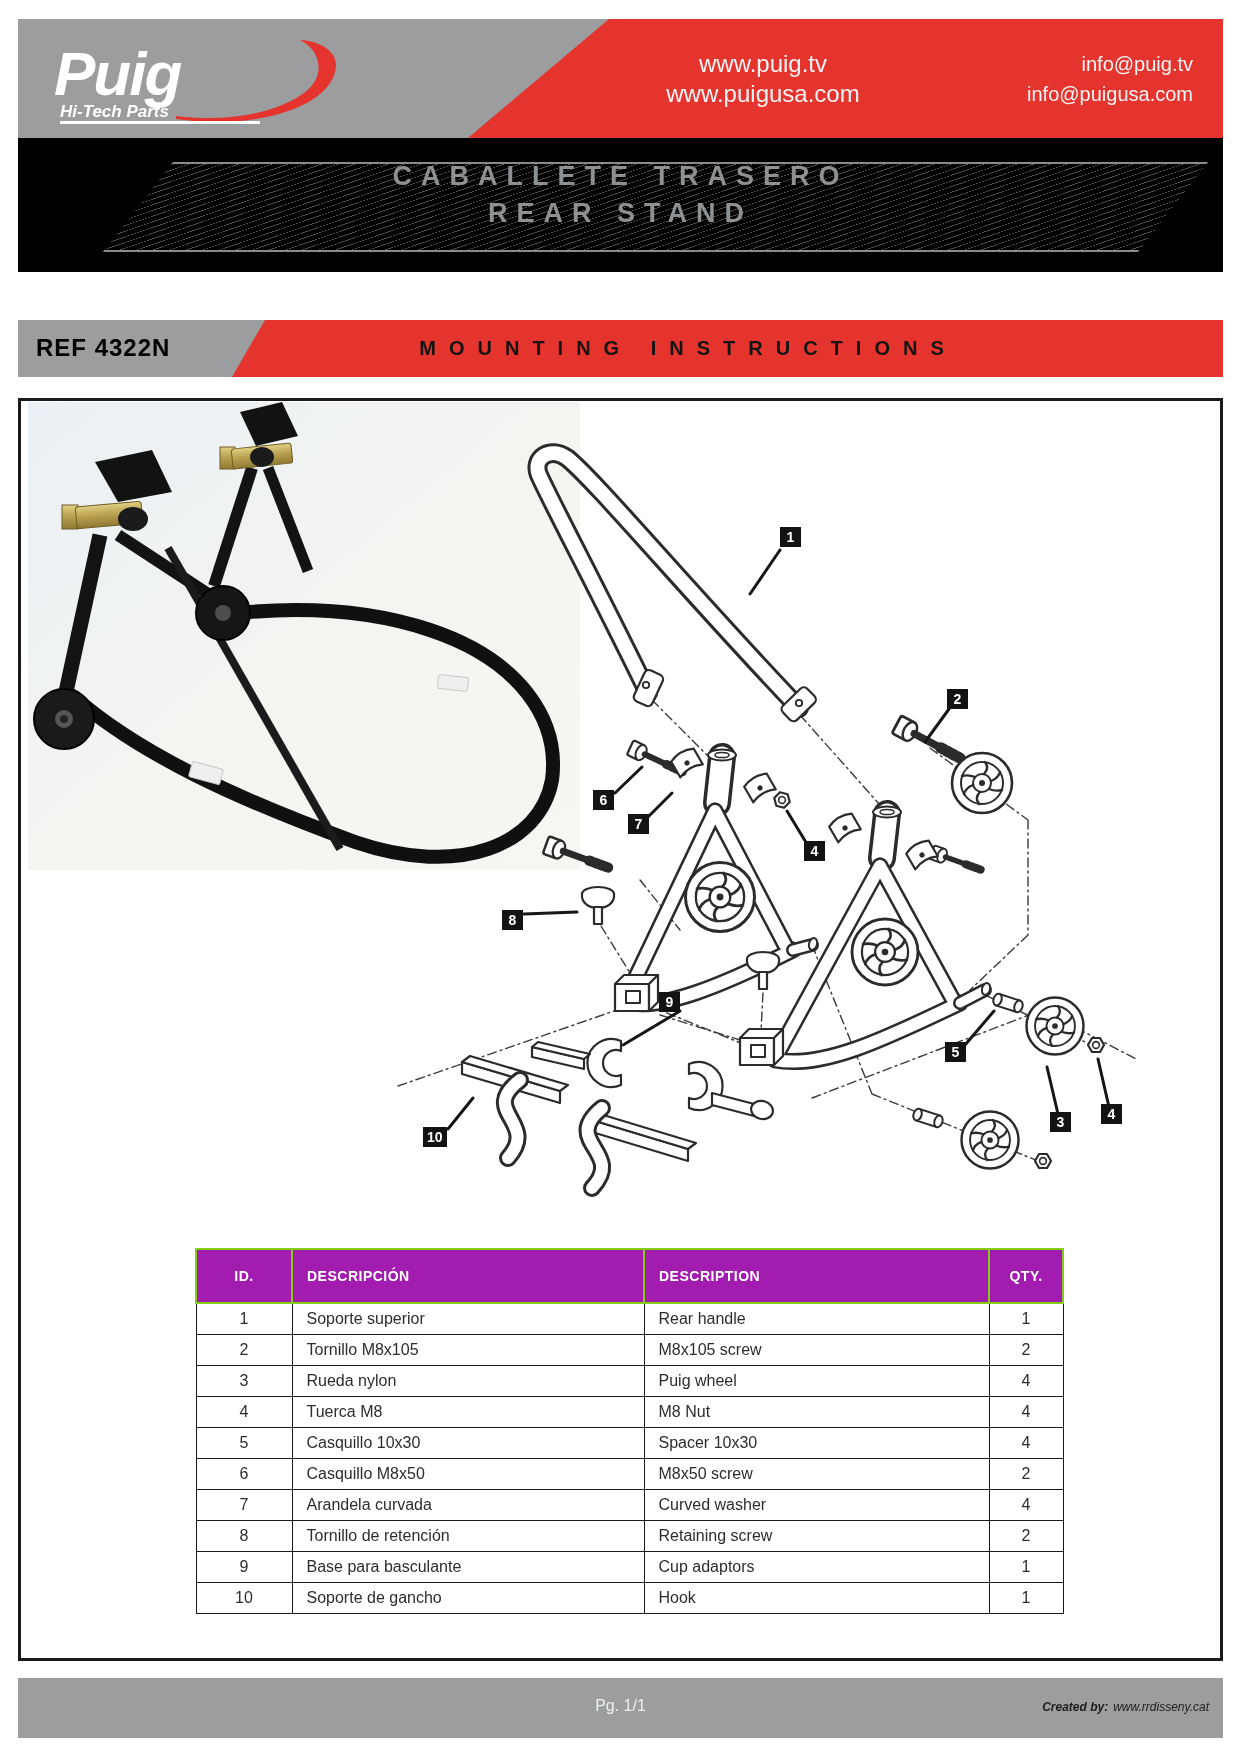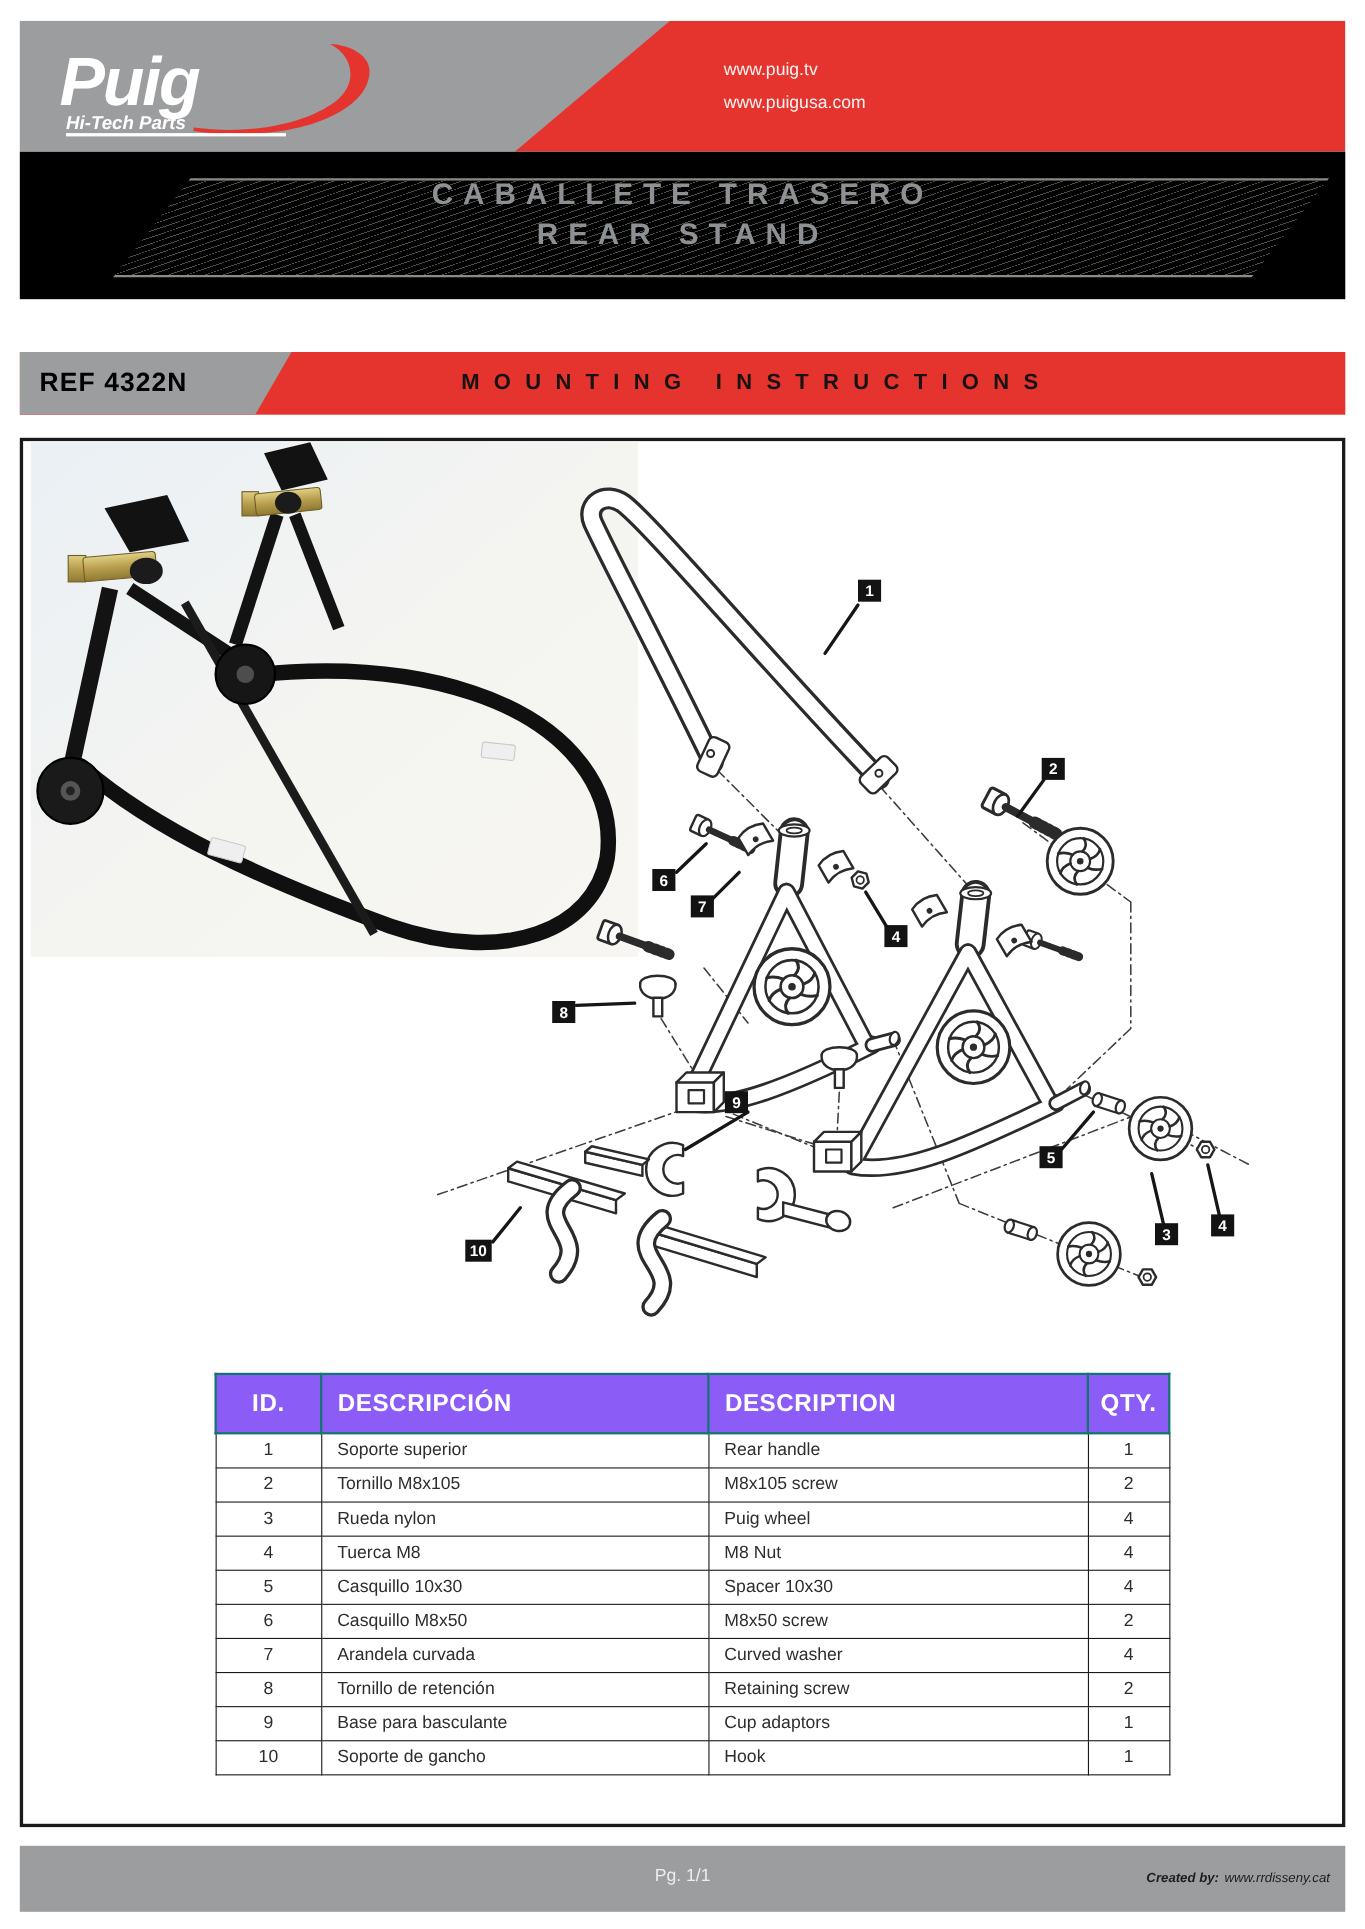--- a/index.html
+++ b/index.html
@@ -4,22 +4,22 @@
 <style>
   html,body{margin:0;padding:0;background:#fff;}
   .page{position:relative;width:1241px;height:1754px;background:#fff;overflow:hidden;
         font-family:"Liberation Sans", sans-serif;}
 
   
   .hdr{position:absolute;left:18px;top:19px;width:1205px;height:119px;background:#9b9d9e;}
   .hdr-red{position:absolute;left:0;top:0;width:100%;height:100%;background:#e5332d;
            clip-path:polygon(591px 0,100% 0,100% 100%,450px 100%);}
   .logo{position:absolute;left:30px;top:12px;width:330px;height:100px;}
-  .hdr-sites{position:absolute;left:640px;top:30px;width:210px;
-             color:rgba(255,255,255,.95);font-size:16px;line-height:30px;}
+  .hdr-sites{position:absolute;left:640px;top:30px;width:210px;text-align:center;
+             color:rgba(255,255,255,.95);font-size:24px;line-height:30px;}
   .hdr-mails{position:absolute;right:30px;top:30px;width:280px;text-align:right;
              color:rgba(255,255,255,.95);font-size:20px;line-height:30px;}
 
   
   .banner{position:absolute;left:18px;top:138px;width:1205px;height:134px;background:#000000;overflow:hidden;}
   .hatch{position:absolute;left:120px;top:24px;width:1035px;height:86px;transform:skewX(-38deg);
          background:repeating-linear-gradient(155deg, rgba(150,148,138,.5) 0 1px, transparent 1px 7px);
          border-top:2px solid #8b8b84;border-bottom:2px solid #8b8b84;}
   .banner-text{position:absolute;left:0;top:20px;width:100%;text-align:center;color:#8e9193;
          font-weight:bold;font-size:27px;letter-spacing:9px;line-height:37px;}
@@ -36,22 +36,22 @@
   .contentbox{position:absolute;left:18px;top:398px;width:1199px;height:1257px;border:3px solid #1a1a1a;background:#fff;}
   .art{position:absolute;left:21px;top:401px;width:1199px;height:1254px;}
 
   
   .plabel{position:absolute;min-width:13px;height:17px;padding:2px 4px 1px 4px;background:#131313;color:#fff;
           font-weight:bold;font-size:14px;text-align:center;line-height:17px;}
 
   
   .ptable{position:absolute;left:195px;top:1248px;border-collapse:collapse;table-layout:fixed;
           font-size:16px;color:#2d2d2d;}
-  .ptable th{background:#8b5cf6;color:#fff;font-weight:bold;font-size:22px;letter-spacing:.5px;
-             height:50px;border:2px solid #0f766e;}
+  .ptable th{background:#a21caf;color:#fff;font-weight:bold;font-size:14px;letter-spacing:.5px;
+             height:50px;border:2px solid #84cc16;}
   .ptable td{height:30px;border:1.5px solid #1a1a1a;padding:0;}
   .ptable .c-id{width:92px;text-align:center;}
   .ptable .c-es{width:335px;text-align:left;padding-left:14px;}
   .ptable .c-en{width:328px;text-align:left;padding-left:14px;}
   .ptable .c-qty{width:70px;text-align:center;}
 
   
   .footer{position:absolute;left:18px;top:1678px;width:1205px;height:60px;background:#9b9d9e;}
   .pg{position:absolute;left:0;top:19px;width:100%;text-align:center;color:#eceff0;font-size:16px;}
   .credit{position:absolute;right:14px;top:22px;font-size:12px;color:#1d1d1d;font-style:italic;margin-left:29px;}
@@ -68,20 +68,24 @@
     <svg class="logo" viewBox="0 0 330 100">
       <path d="M128,88 C212,100 287,74 288,34 C288,20 272,10 252,9 C274,20 278,46 256,62 C230,81 182,92 128,85 Z" fill="#e5332d"></path>
       <text x="6" y="64" font-size="62" font-weight="bold" font-style="italic" fill="#ffffff" letter-spacing="-2">Puig</text>
       <text x="12" y="86" font-size="17" font-weight="bold" font-style="italic" fill="#ffffff">Hi-Tech Parts</text>
       <rect x="12" y="90" width="200" height="3" fill="#ffffff"></rect>
     </svg>
 
     <div class="hdr-sites">
       <div>www.puig.tv</div>
       <div>www.puigusa.com</div>
+    </div>
+    <div class="hdr-mails">
+      <div>info@puig.tv</div>
+      <div>info@puigusa.com</div>
     </div>
   </div>
 
   <div class="banner">
     <div class="hatch"></div>
     <div class="banner-text">
       <div>CABALLETE TRASERO</div>
       <div>REAR STAND</div>
     </div>
   </div>

